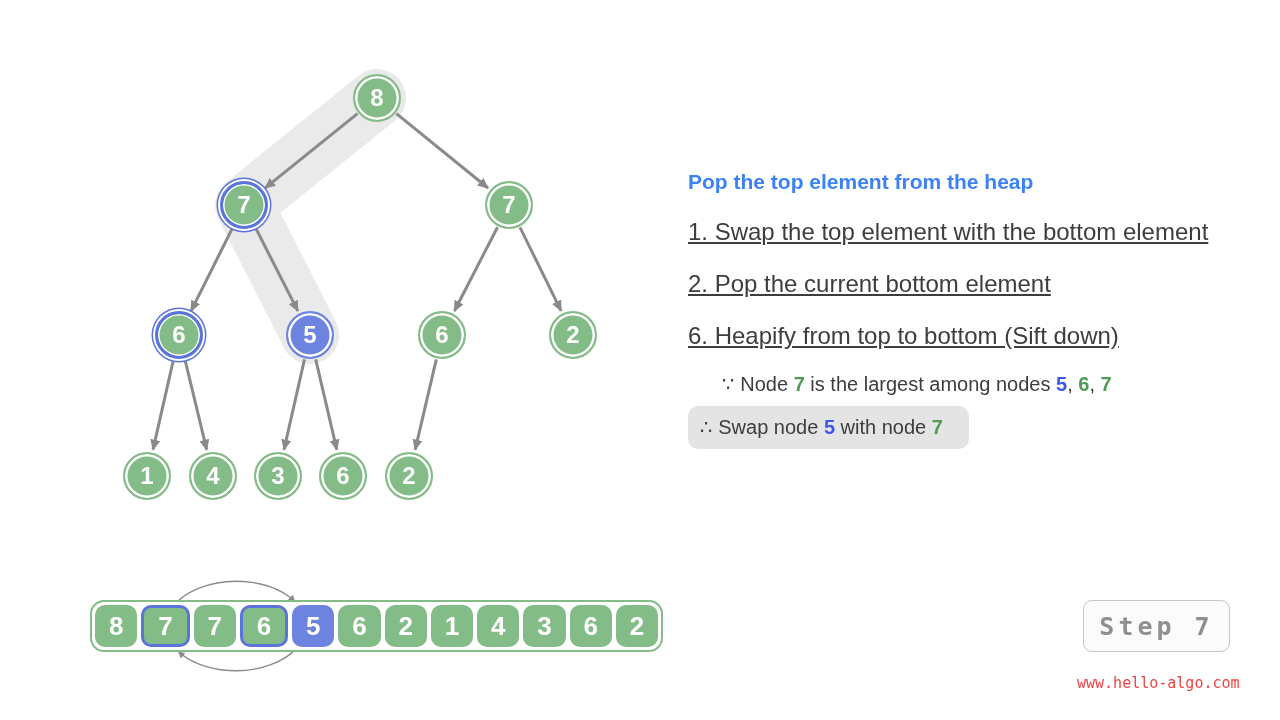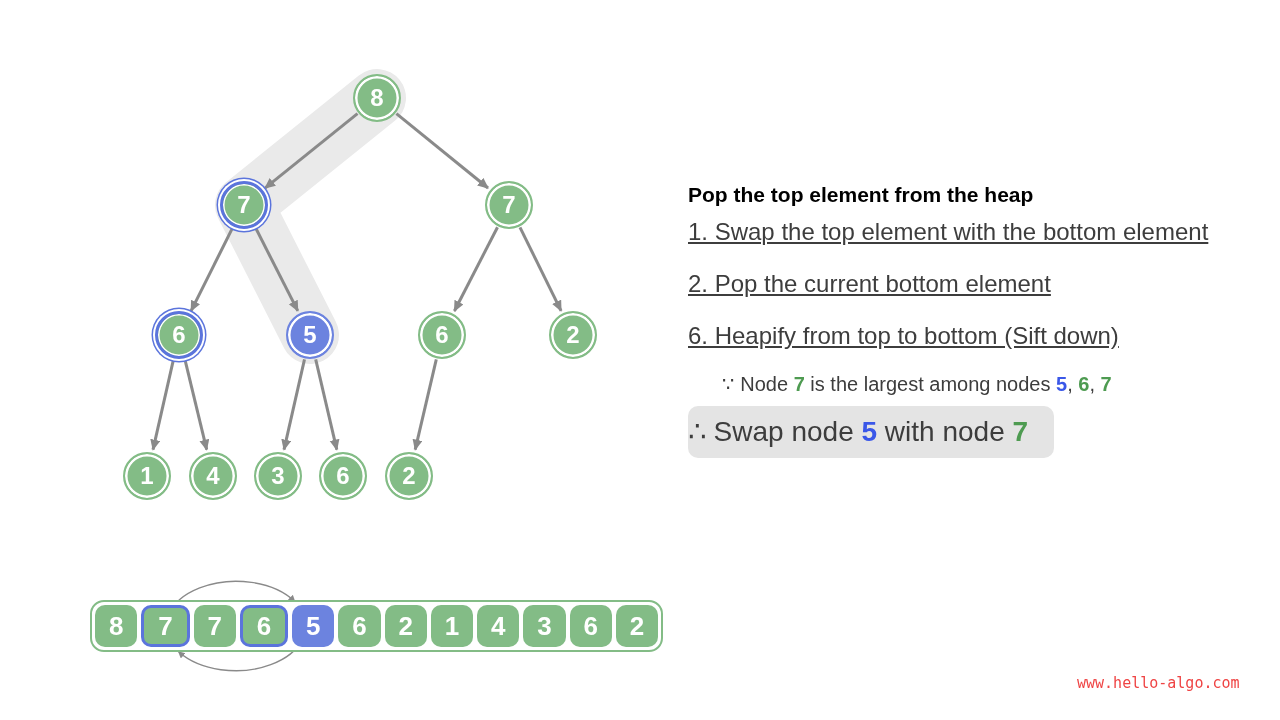--- a/index.html
+++ b/index.html
@@ -19,30 +19,30 @@
     display:flex; align-items:center; justify-content:center;
   }
   .tnode.ring-blue {
     border:3px solid #5B74DC;
     box-shadow: 0 0 0 2px #ffffff, 0 0 0 3.5px #5B74DC, inset 0 0 0 1.5px #ffffff;
   }
   .tnode.fill-blue { background:#6C83DF; border-color:#6C83DF; }
 
   
   .panel { position:absolute; left:688px; top:170px; width:575px; color:#3D3D3D; }
-  .panel-title { position:absolute; left:0; top:0; font-size:21px; font-weight:700; color:#000000; white-space:nowrap;margin-top:13px; }
+  .panel-title { position:absolute; left:0; top:0; font-size:21px; font-weight:700; color:#3b82f6; white-space:nowrap; }
   .step-line { position:absolute; left:0; font-size:24px; white-space:nowrap;text-decoration:underline; }
   .step-line.s0 { top:48px; }
   .step-line.s1 { top:100px; }
   .step-line.s2 { top:152px; }
   .because-line { position:absolute; left:16px; top:202px; font-size:20px; white-space:nowrap;margin-left:18px; }
   .therefore-box {
     position:absolute; left:0; top:236px; display:inline-block;
-    background:#E4E4E4; border-radius:10px; padding:9px 26px 10px 0;
-    font-size:28px; white-space:nowrap;
+    background:#E4E4E4; border-radius:10px; padding:9px 26px 10px 12px;
+    font-size:20px; white-space:nowrap;
   }
   .num-green { color:#4E9B51; font-weight:700; }
   .num-blue  { color:#3A57E8; font-weight:700; }
 
   
   .arr {
     position:absolute; left:90px; top:600px; width:573px; height:52px;
     border:2px solid #83BC86; border-radius:14px; background:#fff;
     padding:3px; display:flex; gap:4px;
   }
@@ -135,16 +135,17 @@
     <div class="acell fill-blue">5</div>
     <div class="acell">6</div>
     <div class="acell">2</div>
     <div class="acell">1</div>
     <div class="acell">4</div>
     <div class="acell">3</div>
     <div class="acell">6</div>
     <div class="acell">2</div>
   </div>
 
+  <div class="step-btn">Step 7</div>
 
   <div class="watermark">www.hello-algo.com</div>
 
 </div>
 
 </body></html>

